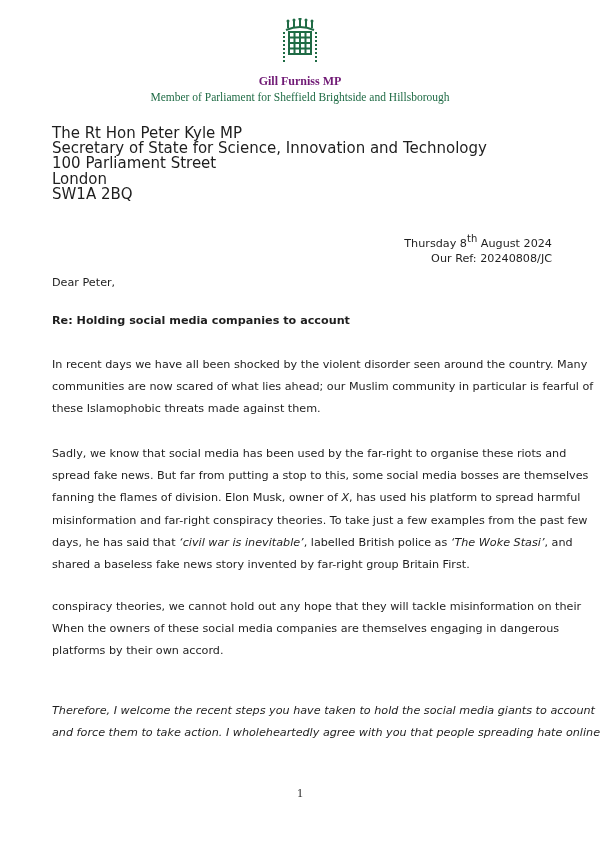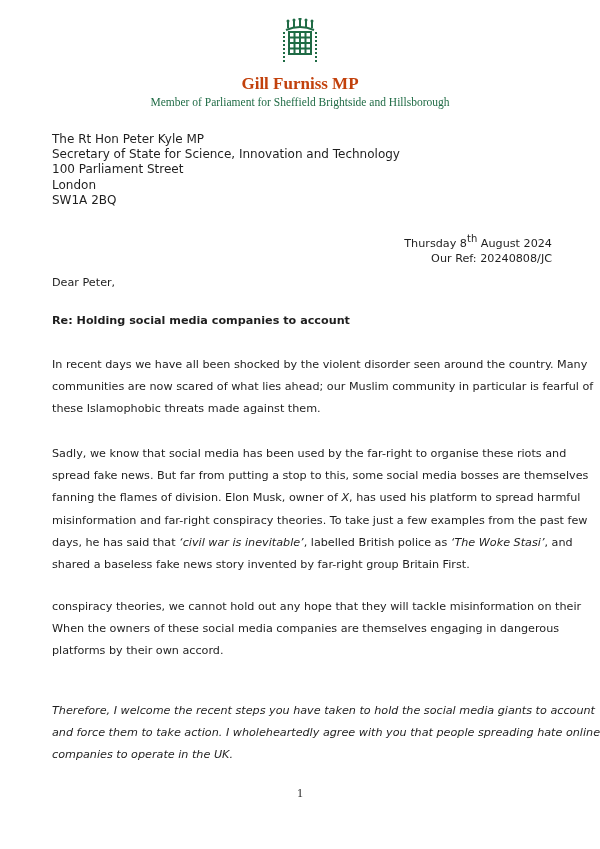--- a/index.html
+++ b/index.html
@@ -1,24 +1,24 @@
 <!DOCTYPE html>
 <html><head>
 <meta charset="utf-8">
 <style>
   html, body { margin:0; padding:0; background:#ffffff; }
   body { width:600px; height:849px; position:relative; overflow:hidden;
          font-family:"DejaVu Sans", sans-serif; color:#1e1e1e; }
   .page { position:absolute; left:0; top:0; width:600px; height:849px; background:#fff; }
   .letterhead { position:absolute; left:0; top:18px; width:600px; text-align:center; }
   .logo { display:block; margin:0 auto; width:40px; height:52px; }
-  .mp-name { font-family:"Liberation Serif", serif; font-weight:bold; font-size:17px;
-             color:#c2410c; margin-top:4px; }
+  .mp-name { font-family:"Liberation Serif", serif; font-weight:bold; font-size:12px;
+             color:#701a75; margin-top:4px; }
   .mp-sub { font-family:"Liberation Serif", serif; font-size:11.5px; color:#1f6b45; margin-top:2px;text-align:center; }
-  .addr { position:absolute; left:52px; top:132px; font-size:12px; line-height:15.2px; }
+  .addr { position:absolute; left:52px; top:126px; font-size:15px; line-height:15.2px; }
   .addr div { white-space:nowrap; }
   .dateblock { position:absolute; right:48px; top:231px; text-align:right; font-size:11.2px; line-height:15.2px; }
   .dateblock sup { font-size:10px; }
   .salutation { position:absolute; left:52px; top:276px; font-size:11.2px; }
   .subject { position:absolute; left:52px; top:314px; font-size:11.2px; font-weight:bold; }
   .para { position:absolute; left:52px; width:500px; font-size:11.2px; line-height:22.2px; }
   .p1 { top:354px; }
   .p2 { top:443px; }
   .p3 { top:596px; }
   .p4 { top:700px;font-style:italic; }
@@ -89,17 +89,16 @@
 
   <div class="para p3">
     <span class="line">conspiracy theories, we cannot hold out any hope that they will tackle misinformation on their</span>
     <span class="line">When the owners of these social media companies are themselves engaging in dangerous</span>
     <span class="line">platforms by their own accord.</span>
   </div>
 
   <div class="para p4">
     <span class="line">Therefore, I welcome the recent steps you have taken to hold the social media giants to account</span>
     <span class="line">and force them to take action. I wholeheartedly agree with you that people spreading hate online</span>
-    <span class="line">companies to operate in the UK.</span>
   </div>
 
   <div class="pagenum">1</div>
 </div>
 
 </body></html>

